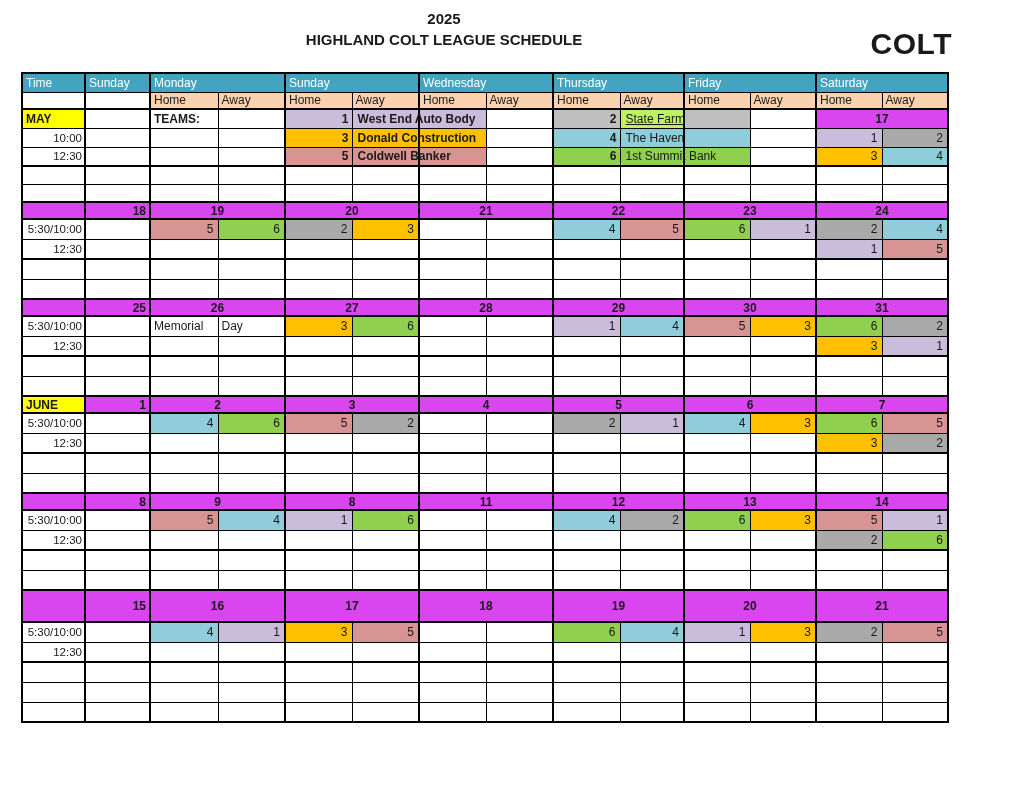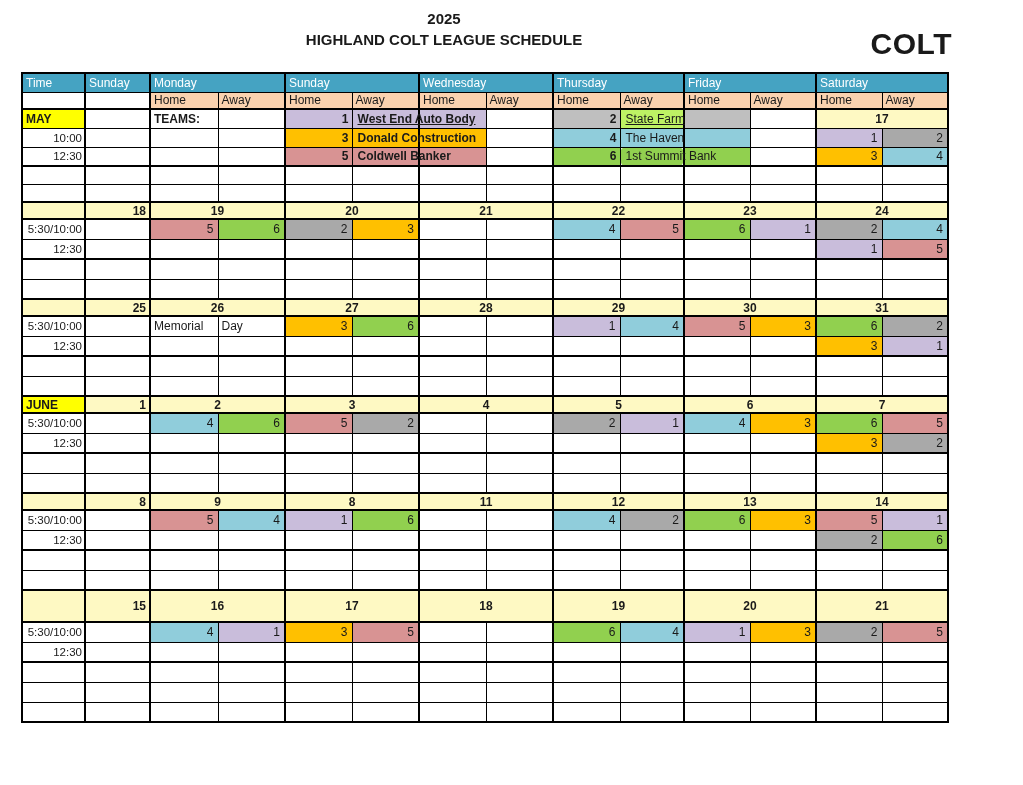--- a/index.html
+++ b/index.html
@@ -14,21 +14,21 @@
   table{
     position:absolute;left:21px;top:72px;width:928px;
     border-collapse:collapse;table-layout:fixed;border:2px solid #000;
   }
   td{
     border:1px solid #000;padding:0 3px;font-size:12px;
     white-space:nowrap;overflow:visible;vertical-align:middle;
   }
   .teal{background:#45A3C2;color:#ffffff;}
   .peach{background:#FAD2AF;}
-  .blue{background:#fef9c3;}
+  .blue{background:#d946ef;}
   .month{background:#FFFF00;font-weight:bold;}
   .tl{border-left:2px solid #000;}
   .tt2{border-top:2px solid #000;}
   .bb2{border-bottom:2px solid #000;}
   .bold{font-weight:bold;}
   .right{text-align:right;}
   .center{text-align:center;}
   .time{font-size:11.5px;padding:0 2px;}
   .legend-name{padding-left:5px;}
   .game{padding-right:4px;}
@@ -85,21 +85,21 @@
         <td class="peach bb2">Away</td>
         <td class="peach tl bb2">Home</td>
         <td class="peach bb2">Away</td>
       </tr>
       <tr style="height: 19px;">
         <td class="month">MAY</td>
         <td class="tl"></td>
         <td class="tl bold">TEAMS:</td>
         <td></td>
         <td class="tl right bold" style="background: rgb(201, 189, 219);">1</td>
-        <td class="legend-name bold" style="background: rgb(201, 189, 219); text-decoration: underline;">West End Auto Body</td>
+        <td class="legend-name bold" style="background: rgb(201, 189, 219);">West End Auto Body</td>
         <td class="tl" style="background: rgb(201, 189, 219);"></td>
         <td></td>
         <td class="tl right bold" style="background: rgb(191, 191, 191);">2</td>
         <td class="legend-name" style="background: #bef264; text-decoration: underline;">State Farm</td>
         <td class="tl" style="background: rgb(191, 191, 191);"></td>
         <td></td>
         <td colspan="2" class="blue center bold tl">17</td>
       </tr>
       <tr style="height: 19px;">
         <td class="right time">10:00</td>

